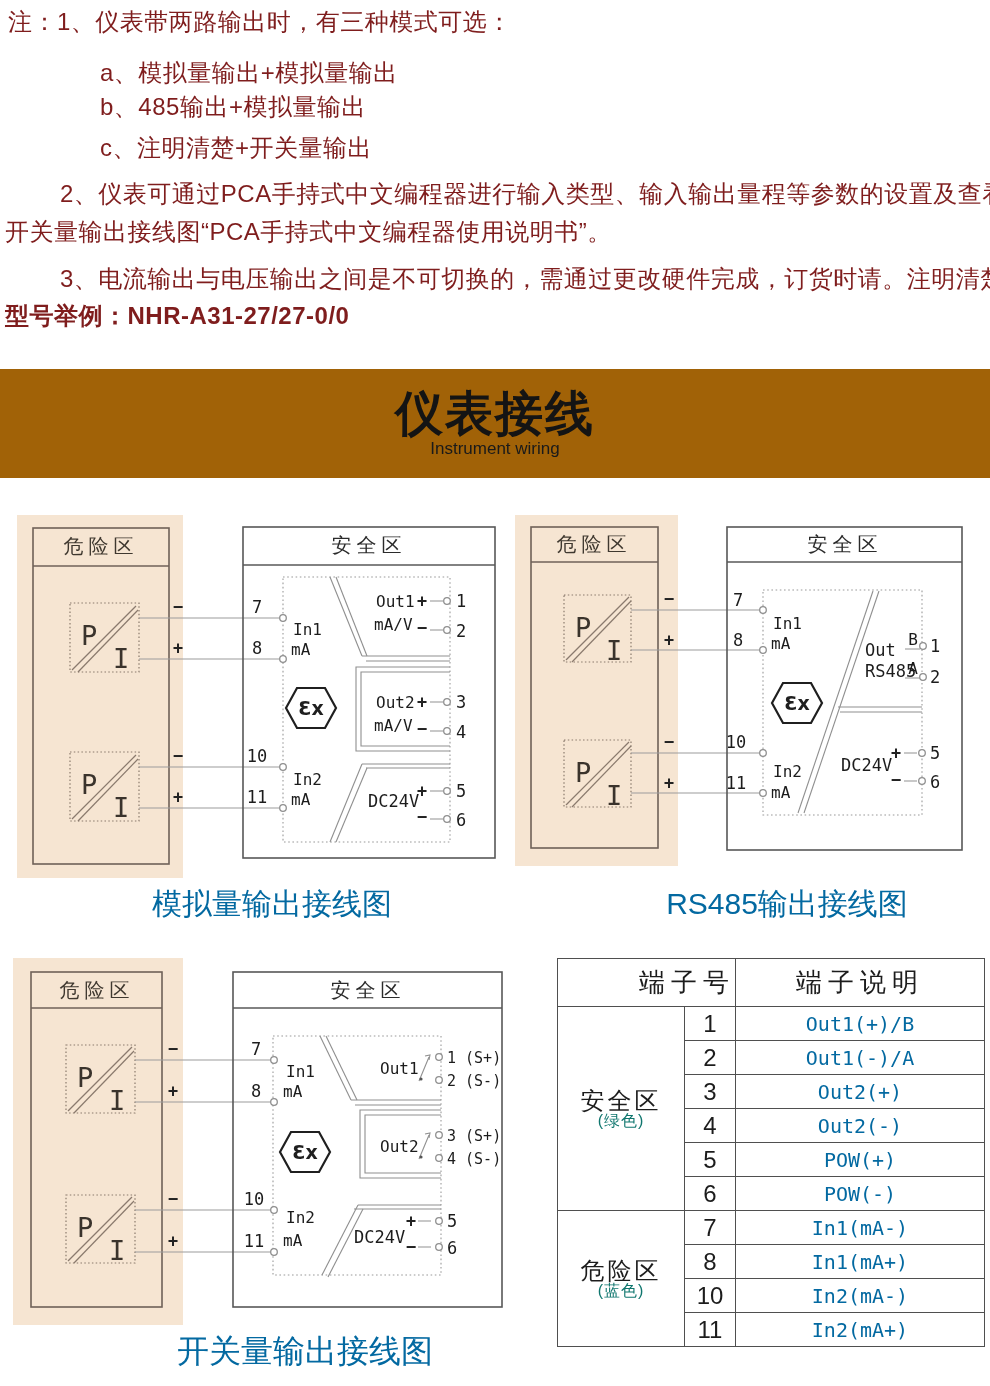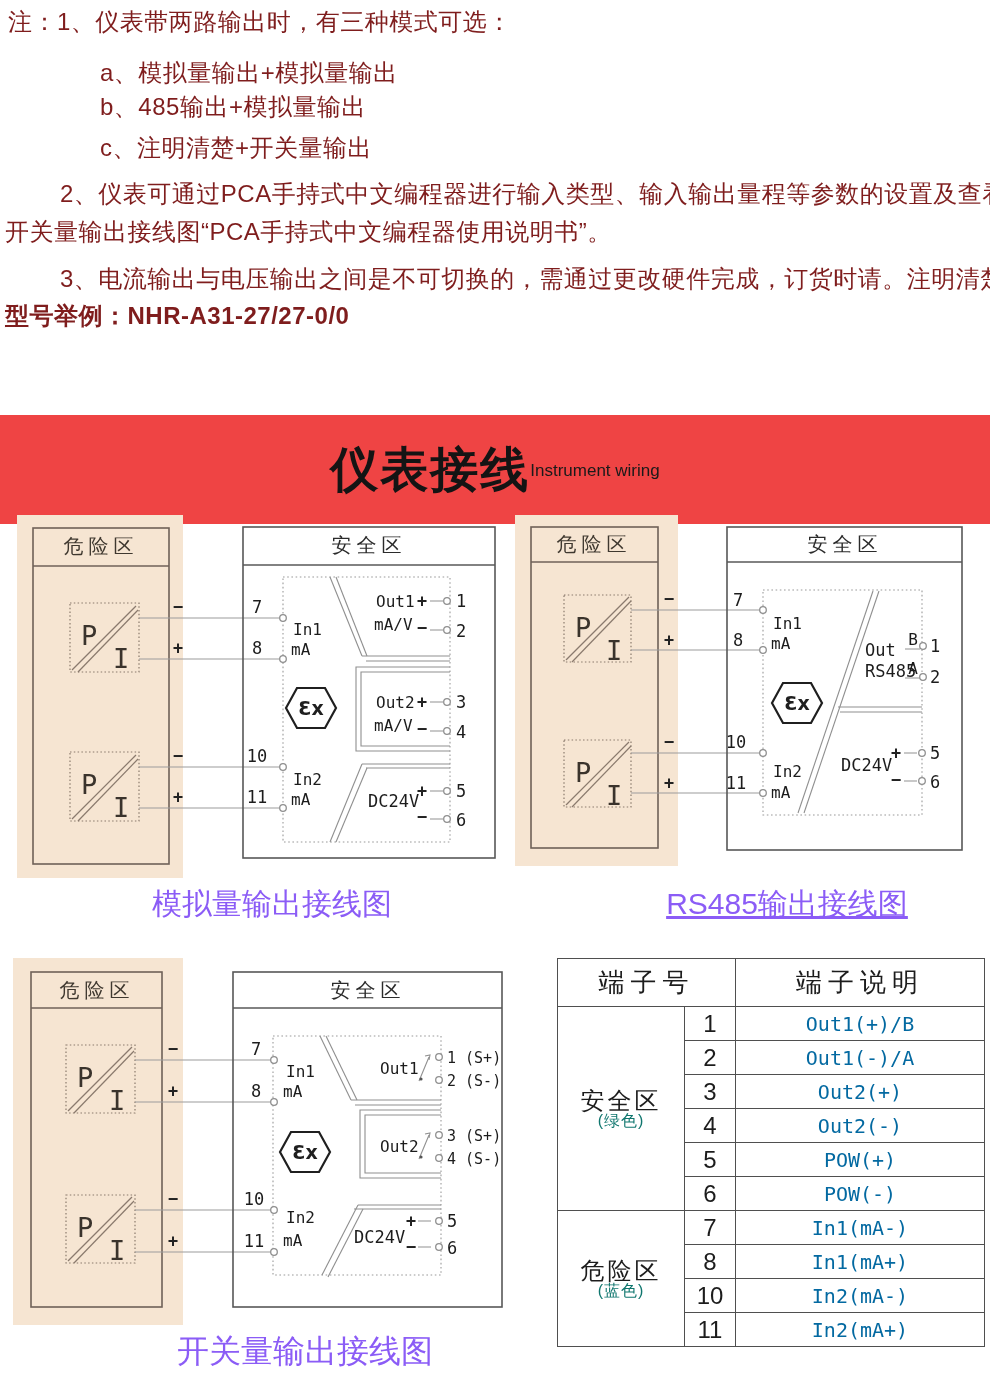--- a/index.html
+++ b/index.html
@@ -1,23 +1,23 @@
 <!DOCTYPE html>
 <html><head>
 <meta charset="utf-8">
 <style>
   html,body{margin:0;padding:0;background:#fff;}
   .page{position:relative;width:990px;height:1386px;background:#fff;overflow:hidden;
         font-family:"Liberation Sans",sans-serif;color:#111;}
   .note{position:absolute;font-size:24px;font-weight:500;color:#7f1d1d;white-space:nowrap;letter-spacing:0.5px;}
-  .banner{position:absolute;left:0;top:369px;width:990px;height:109px;background:#ef4444;
-          display:flex;align-items:center;justify-content:center;margin-top:46px;}
+  .banner{position:absolute;left:0;top:369px;width:990px;height:109px;background:#a16207;
+          display:flex;flex-direction:column;align-items:center;justify-content:center;}
   .banner-title{font-size:48px;font-weight:700;color:#141414;letter-spacing:2px;line-height:1;}
   .banner-sub{font-size:17px;font-weight:400;color:#1a1a1a;margin-top:2px;line-height:1;}
-  .caption{position:absolute;font-size:30px;font-weight:500;color:#8b5cf6;text-align:center;white-space:nowrap;}
+  .caption{position:absolute;font-size:30px;font-weight:500;color:#0369a1;text-align:center;white-space:nowrap;}
   svg{position:absolute;overflow:visible;}
   
   .beige{fill:#f6e5d2;stroke:none;}
   .hzbox{fill:none;stroke:#6f6158;stroke-width:1.6;}
   .hzline{stroke:#6f6158;stroke-width:1.6;}
   .sfbox{fill:none;stroke:#585858;stroke-width:1.6;}
   .sfline{stroke:#585858;stroke-width:1.4;}
   .dotted{fill:none;stroke:#8a7a6d;stroke-width:1.2;stroke-dasharray:1.5 2.3;}
   .sdiag{stroke:#8a7a6d;stroke-width:1.2;fill:none;}
   .dashbox{fill:none;stroke:#9a9a9a;stroke-width:1.1;stroke-dasharray:1.6 2.6;}
@@ -245,21 +245,21 @@
       <text class="tm f17" x="425" y="254">5</text>
       <text class="tm f17" x="425" y="283">6</text>
     </g>
     <g>
       <circle class="term" cx="258" cy="105" r="3.3"></circle>
       <circle class="term" cx="258" cy="145" r="3.3"></circle>
       <circle class="term" cx="258" cy="248" r="3.3"></circle>
       <circle class="term" cx="258" cy="288" r="3.3"></circle>
     </g>
   </svg>
-  <div class="caption" style="left:650px;top:884px;width:274px;text-decoration:underline;">RS485输出接线图</div>
+  <div class="caption" style="left:650px;top:884px;width:274px;">RS485输出接线图</div>
 
   <svg style="left:10px;top:950px;" width="500" height="436" viewBox="0 0 500 436">
     <rect class="beige" x="3" y="8" width="170" height="367"></rect>
     <g>
       <rect class="hzbox" x="21" y="22" width="131" height="335"></rect>
       <line class="hzline" x1="21" y1="58" x2="152" y2="58"></line>
       <text class="zone-t" x="87" y="47" text-anchor="middle">危险区</text>
     </g>
     <g>
       <rect class="dotted" x="56" y="95" width="69" height="68"></rect>
@@ -355,21 +355,21 @@
       <circle class="term" cx="264" cy="152" r="3.3"></circle>
       <circle class="term" cx="264" cy="260" r="3.3"></circle>
       <circle class="term" cx="264" cy="302" r="3.3"></circle>
     </g>
   </svg>
   <div class="caption" style="left:150px;top:1330px;width:310px;font-size:32px;">开关量输出接线图</div>
 
   <table class="ttable">
     <tbody>
         <tr>
-      <th colspan="2" style="width:176px;">端子号</th>
+      <th colspan="2" style="width:176px;text-align:right;">端子号</th>
       <th style="width:248px;">端子说明</th>
     </tr>
     <tr>
       <td class="td-zone" rowspan="6">
         <div class="zlab">安全区</div>
         <div class="zsub">(绿色)</div>
       </td>
       <td class="td-num">1</td>
       <td class="td-desc">Out1(+)/B</td>
     </tr>

